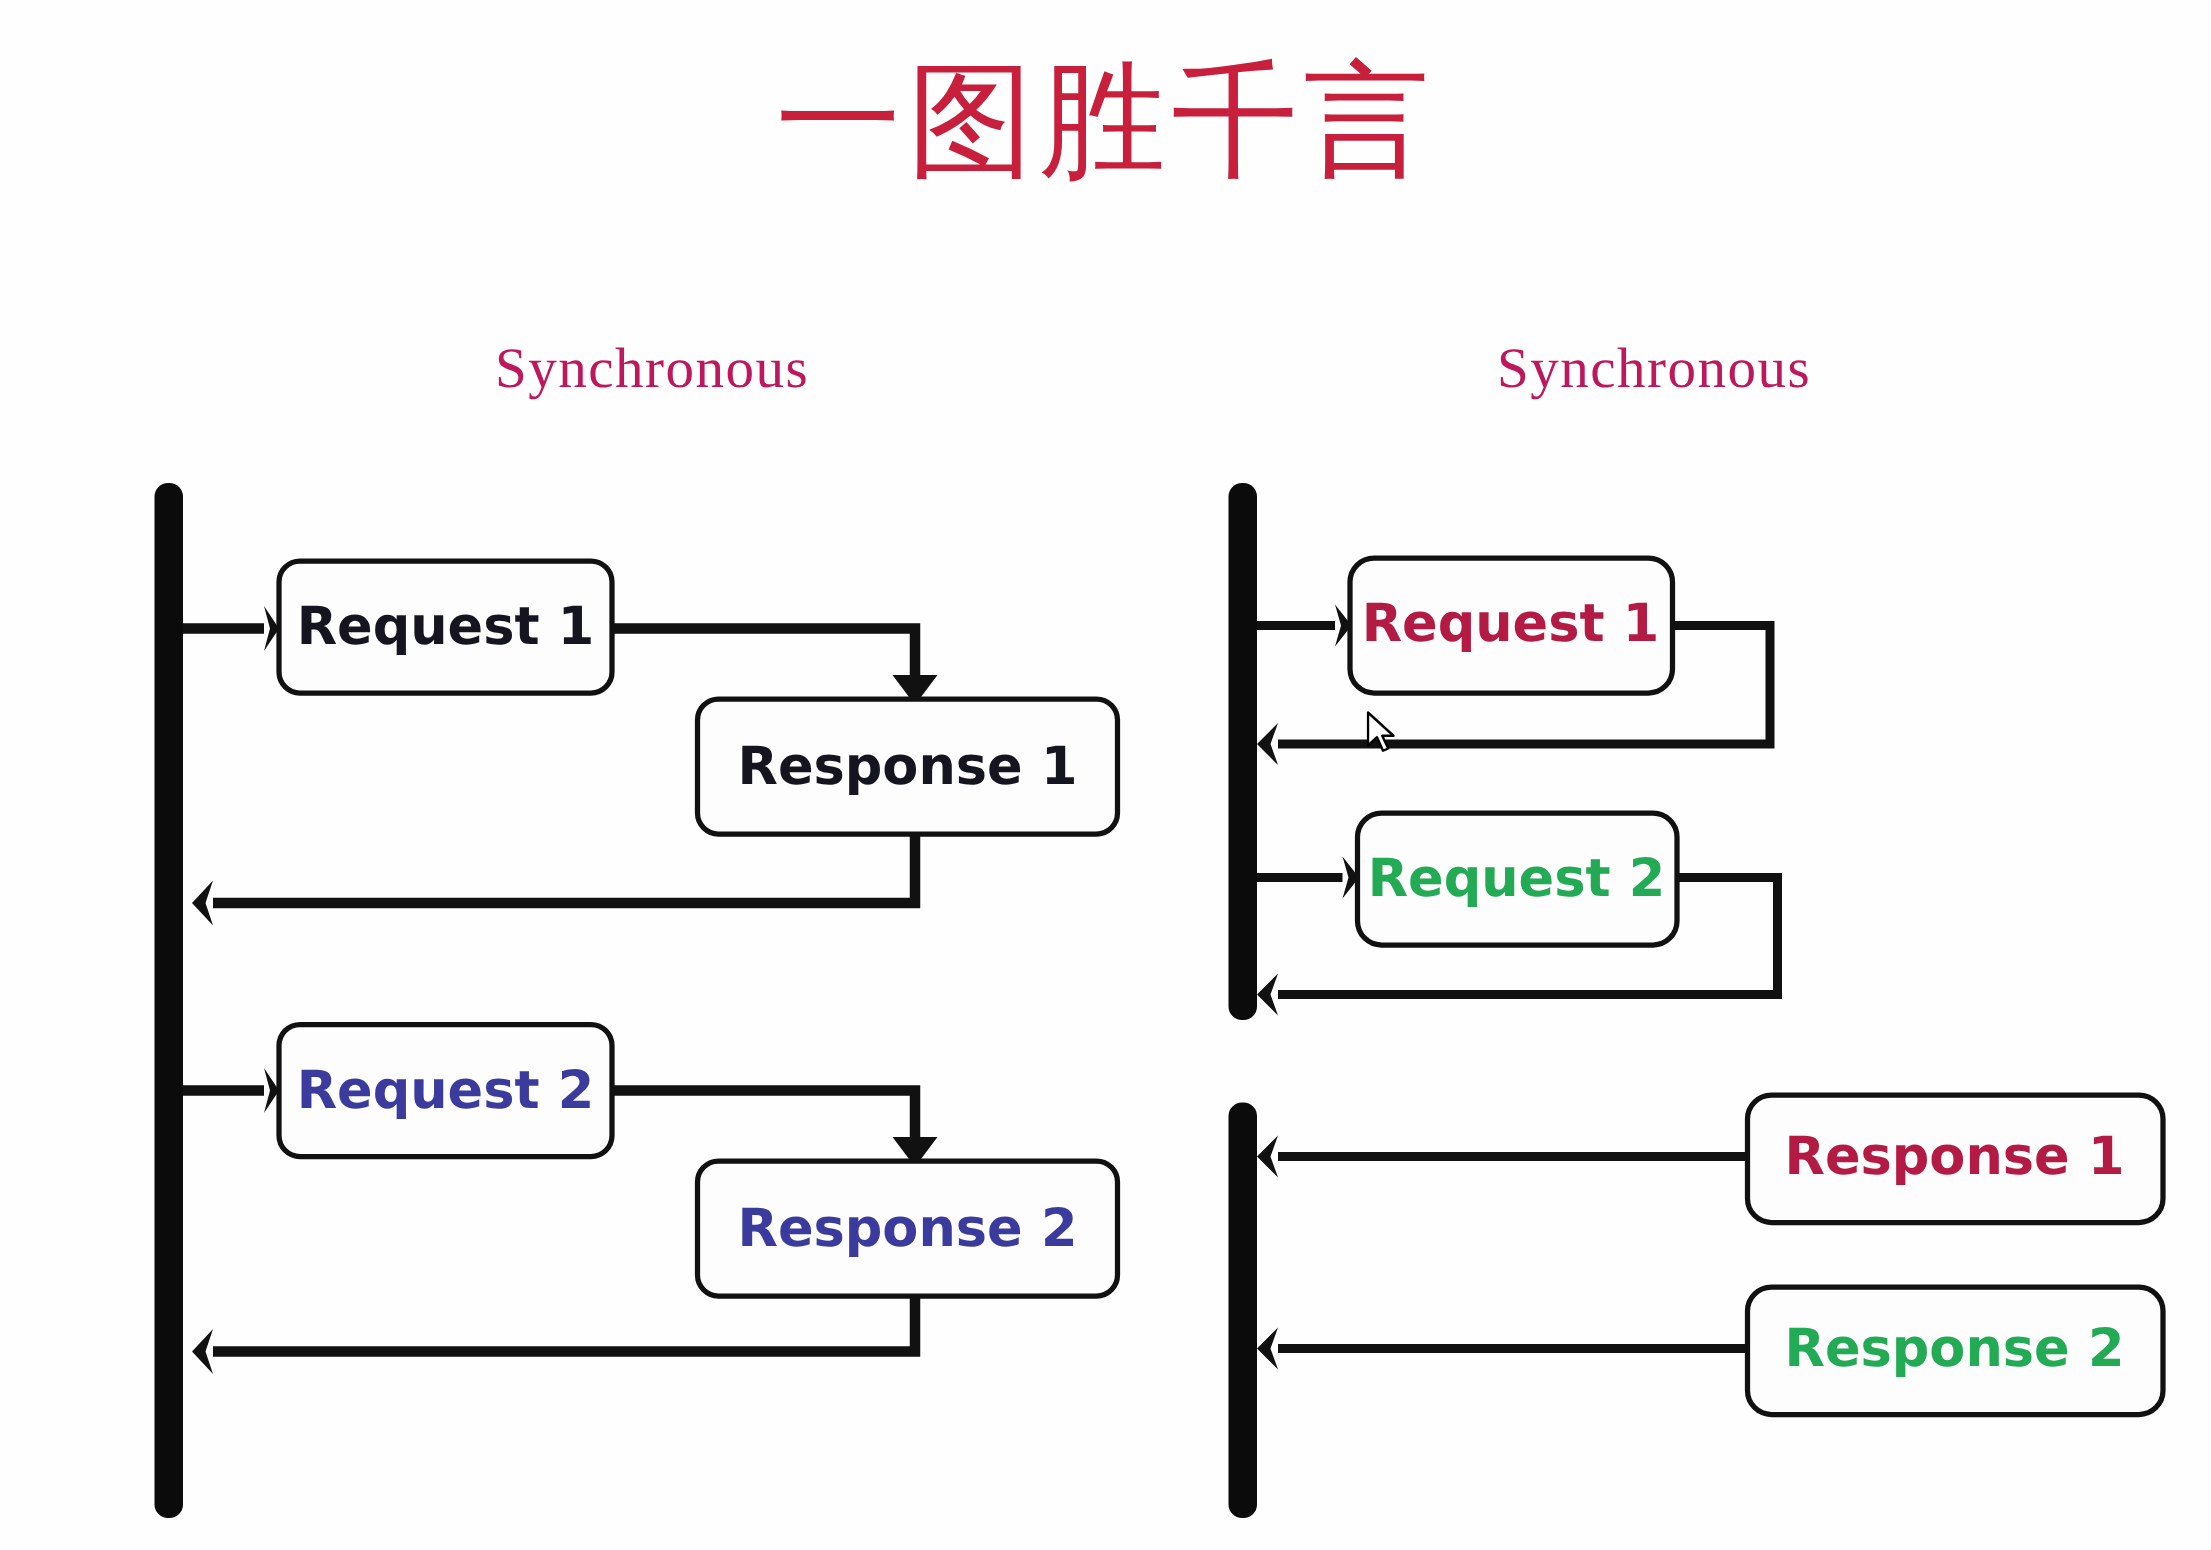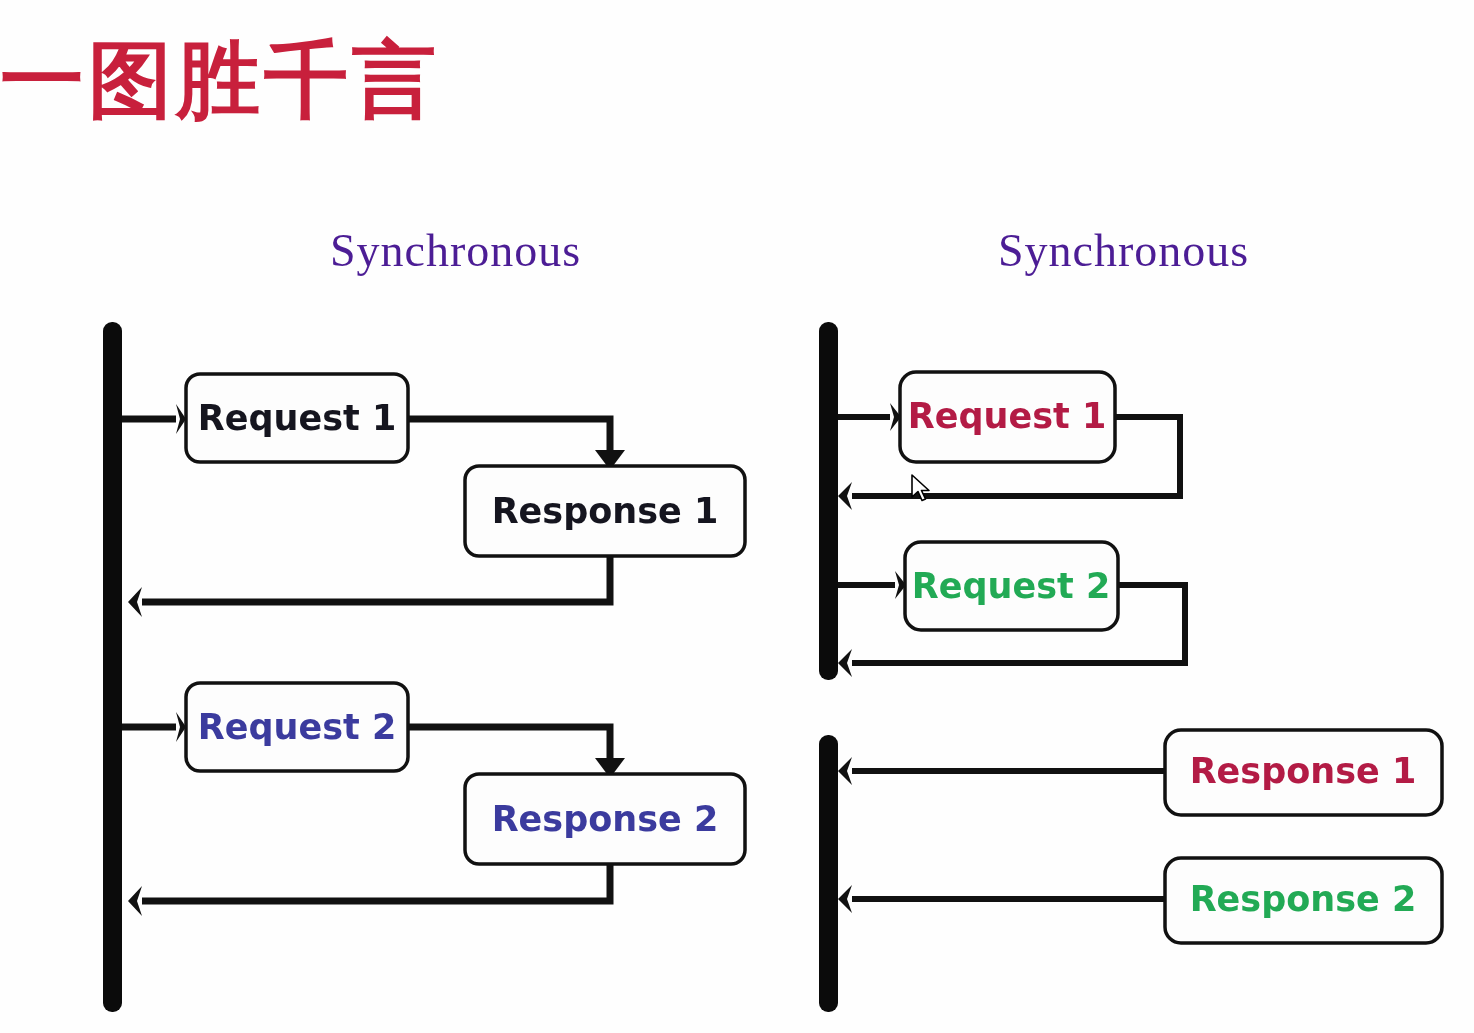--- a/index.html
+++ b/index.html
@@ -20,39 +20,40 @@
     inset: 0;
     background: #fefefe;
   }
 
   
   .title {
     position: absolute;
     left: 0;
     top: 38px;
     width: 1474px;
+    text-align: center;
     font-family: "DejaVu Sans", sans-serif;
-    font-weight: bold;
+    font-weight: normal;
     font-size: 84px;
     letter-spacing: 4px;
     color: #c8203c;
     text-shadow:
        1px  1px 0 #e8glitch,
        2px  2px 0 rgba(200,32,60,0.35),
       -1px -1px 0 rgba(255,160,175,0.55);
     line-height: 1.0;
     white-space: nowrap;
   }
 
   
   .col-head {
     position: absolute;
     font-family: "Liberation Serif", "DejaVu Serif", serif;
-    font-size: 46px;
-    color: #4c1d95;
+    font-size: 38px;
+    color: #be185d;
     letter-spacing: 1px;
     white-space: nowrap;
   }
   #head-sync  { left: 330px; top: 224px; }
   #head-async { left: 998px; top: 224px; }
 
   
   #diagram {
     position: absolute;
     left: 0;

